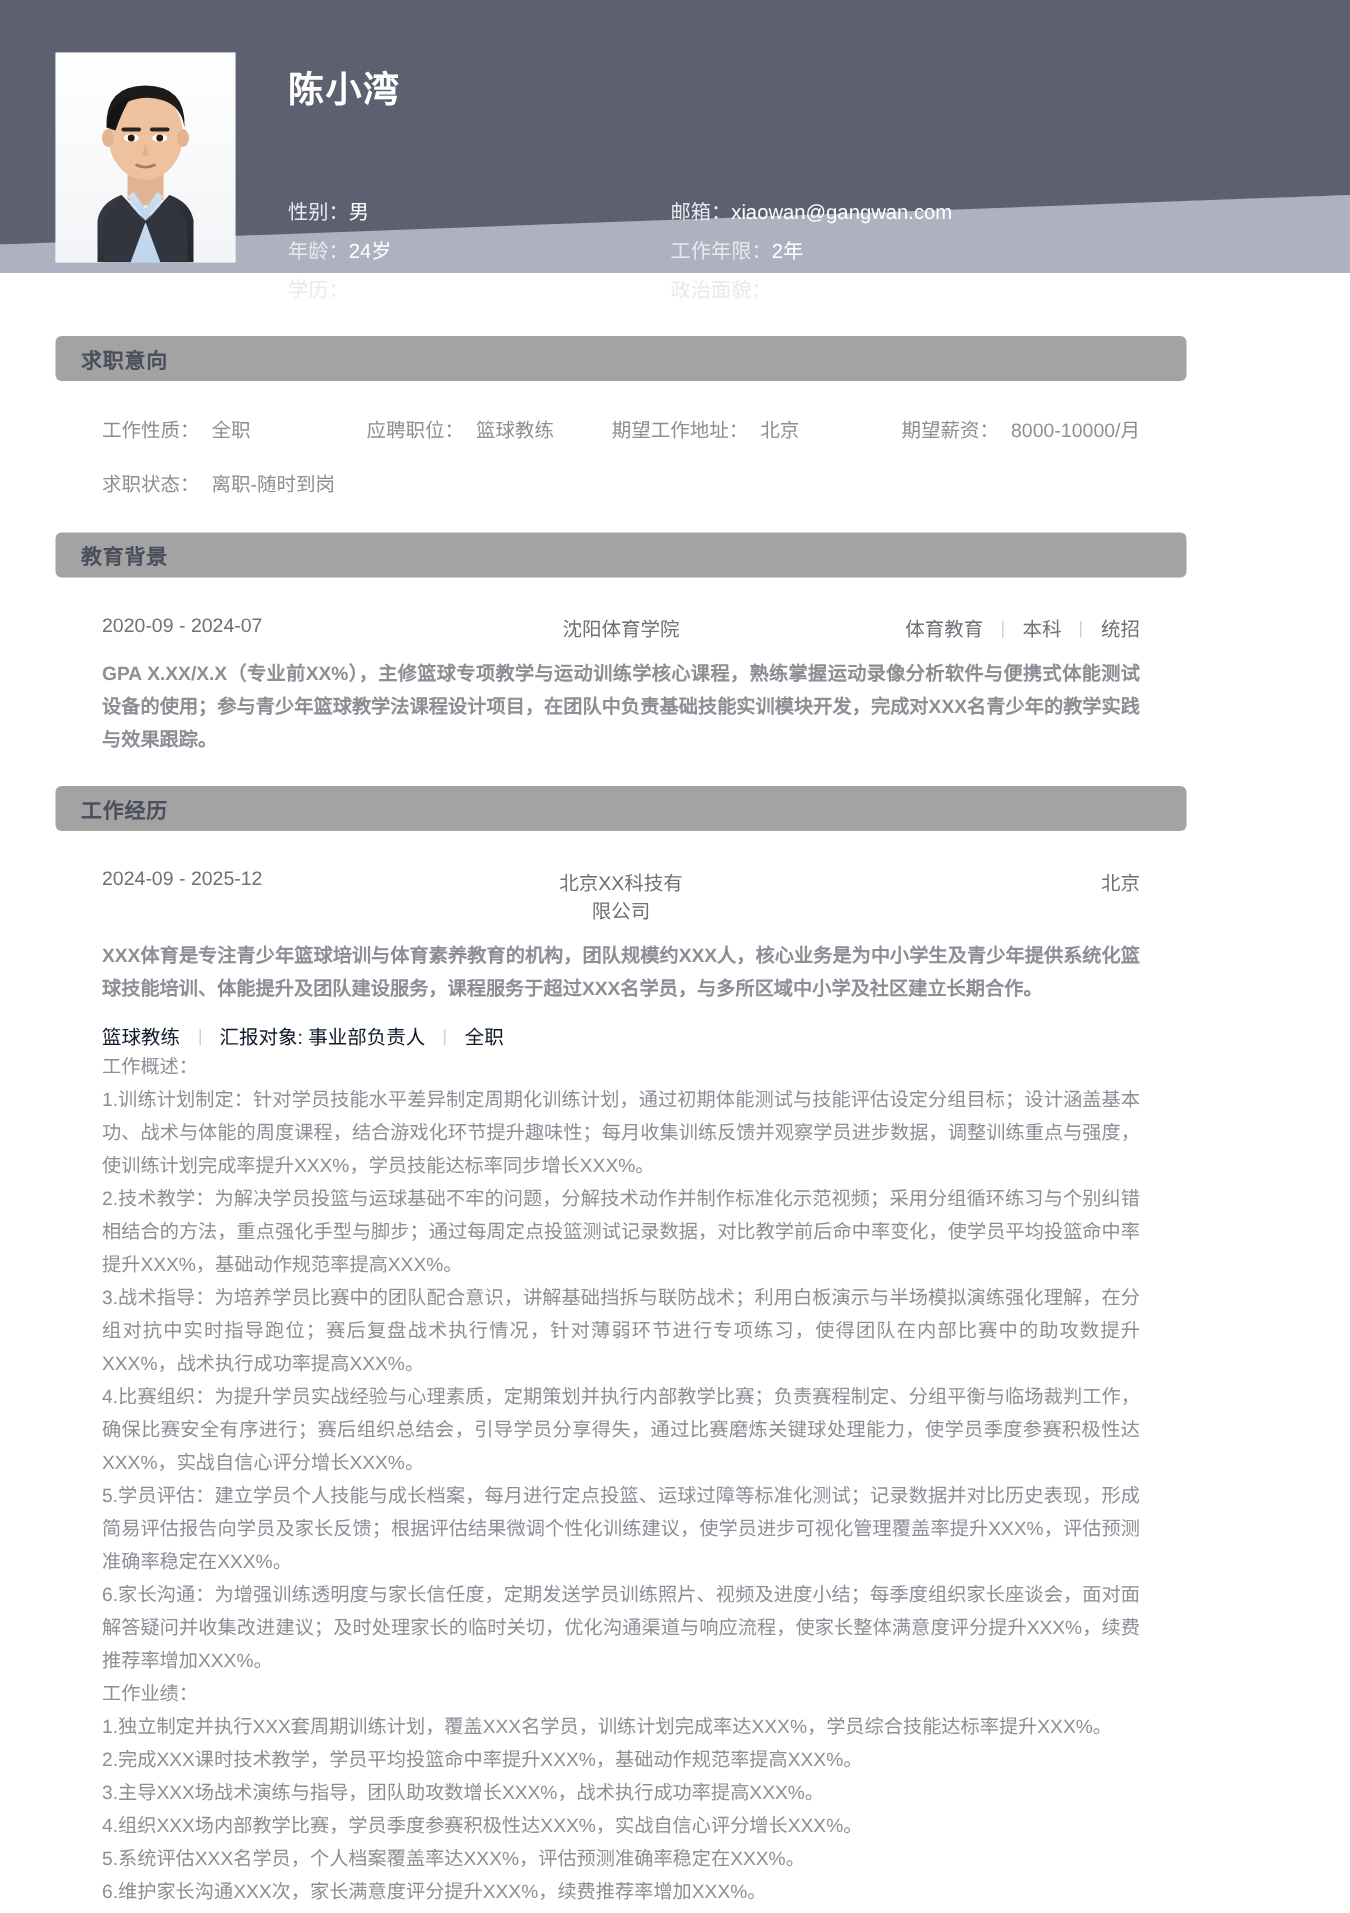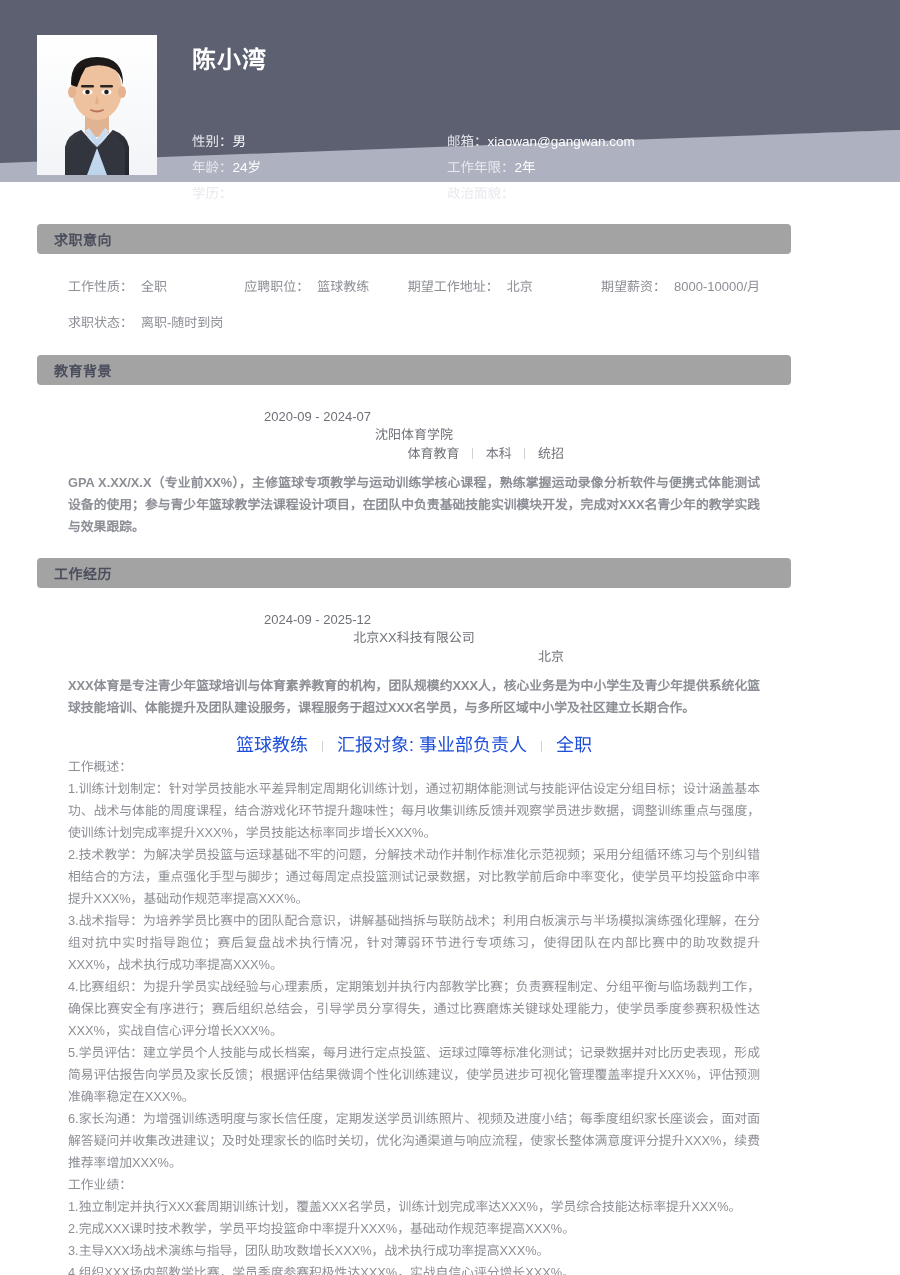--- a/index.html
+++ b/index.html
@@ -121,25 +121,24 @@
   .intent-item .v { color: #8d8f96; margin-left: 8px; }
   .ii-1 { width: 208px; }
   .ii-2 { width: 193px; }
   .ii-3 { width: 228px; }
   .ii-4 { width: auto; }
   .intent-row.second { margin-top: 17px; }
 
   
   .entry-row {
     display: flex;
-    align-items: center;
+    align-items: flex-start;
     margin-top: 24px;
     font-size: 13px;
     color: #6f7178;
-    flex-direction: column;
   }
   .entry-date { width: 300px; text-align: left; }
   .entry-mid  { flex: 1; text-align: center; }
   .entry-right{ width: 300px; text-align: right; color: #6f7178; }
 
   .meta-sep {
     display: inline-block;
     width: 1px;
     height: 11px;
     background: #cfd1d6;
@@ -150,23 +149,22 @@
   .desc {
     margin-top: 10px;
     font-size: 12.8px;
     line-height: 22px;
     color: #8d8f96;
     text-align: justify;
     font-weight: bold;
   }
   .tags-row {
     margin-top: 11px;
-    font-size: 18px;
-    color: #1d4ed8;
-    text-align: center;
+    font-size: 13px;
+    color: #0f172a;
   }
   .body-text {
     font-size: 12.8px;
     line-height: 22px;
     color: #8d8f96;
     white-space: pre-wrap;
     text-align: justify;
   }
   .gap-20 { height: 20px; }
   .gap-24 { height: 24px; }

